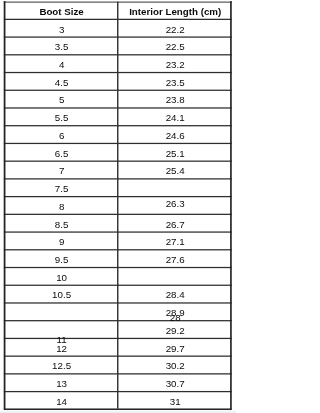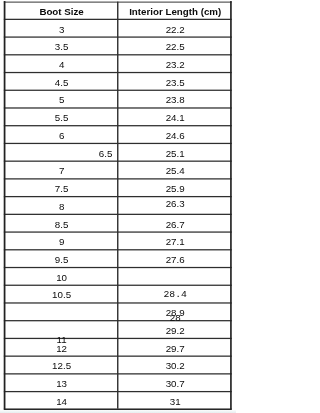--- a/index.html
+++ b/index.html
@@ -116,30 +116,29 @@
       </div>
       <div class="row" style="top: 107.976px; height: 17.726px;">
         <div class="cell c1" style="top: 5.2px;">5.5</div>
         <div class="cell c2" style="top: 5.2px;">24.1</div>
       </div>
       <div class="row" style="top: 125.702px; height: 17.726px;">
         <div class="cell c1" style="top: 5.2px;">6</div>
         <div class="cell c2" style="top: 5.2px;">24.6</div>
       </div>
       <div class="row" style="top: 143.428px; height: 17.726px;">
-        <div class="cell c1" style="top: 5.2px; padding-left: 44px;">6.5</div>
+        <div class="cell c1" style="top: 5.2px;">6.5</div>
         <div class="cell c2" style="top: 5.2px;">25.1</div>
       </div>
       <div class="row" style="top: 161.154px; height: 17.726px;">
         <div class="cell c1" style="top: 5.2px;">7</div>
         <div class="cell c2" style="top: 5.2px;">25.4</div>
       </div>
       <div class="row" style="top: 178.88px; height: 17.726px;">
         <div class="cell c1" style="top: 5.2px;">7.5</div>
-        <div class="cell c2" style="top: 5.2px;">25.9</div>
       </div>
       <div class="row" style="top: 196.606px; height: 17.726px;">
         <div class="cell c1" style="top: 5.2px;">8</div>
         <div class="cell c2" style="top: 2px;">26.3</div>
       </div>
       <div class="row" style="top: 214.332px; height: 17.726px;">
         <div class="cell c1" style="top: 5.2px;">8.5</div>
         <div class="cell c2" style="top: 5.2px;">26.7</div>
       </div>
       <div class="row" style="top: 232.058px; height: 17.726px;">
@@ -149,21 +148,21 @@
       <div class="row" style="top: 249.784px; height: 17.726px;">
         <div class="cell c1" style="top: 5.2px;">9.5</div>
         <div class="cell c2" style="top: 5.2px;">27.6</div>
       </div>
       <div class="row" style="top: 267.51px; height: 17.726px;">
         <div class="cell c1" style="top: 5.2px;">10</div>
         <div class="cell c2" style="top: 5.2px; margin-top: 40px;">28</div>
       </div>
       <div class="row" style="top: 285.236px; height: 17.726px;">
         <div class="cell c1" style="top: 5.2px;">10.5</div>
-        <div class="cell c2" style="top: 5.2px; font-family: Liberation Mono, monospace;">28.4</div>
+        <div class="cell c2" style="top: 5.2px;">28.4</div>
       </div>
       <div class="row" style="top: 302.962px; height: 17.726px;">
         <div class="cell c1" style="top: 4px; margin-top: 28px;">11</div>
         <div class="cell c2" style="top: 5.2px;">28.9</div>
       </div>
       <div class="row" style="top: 320.688px; height: 17.726px;">
         <div class="cell c2" style="top: 5.2px;">29.2</div>
       </div>
       <div class="row" style="top: 338.414px; height: 17.726px;">
         <div class="cell c1" style="top: 5.2px;">12</div>

